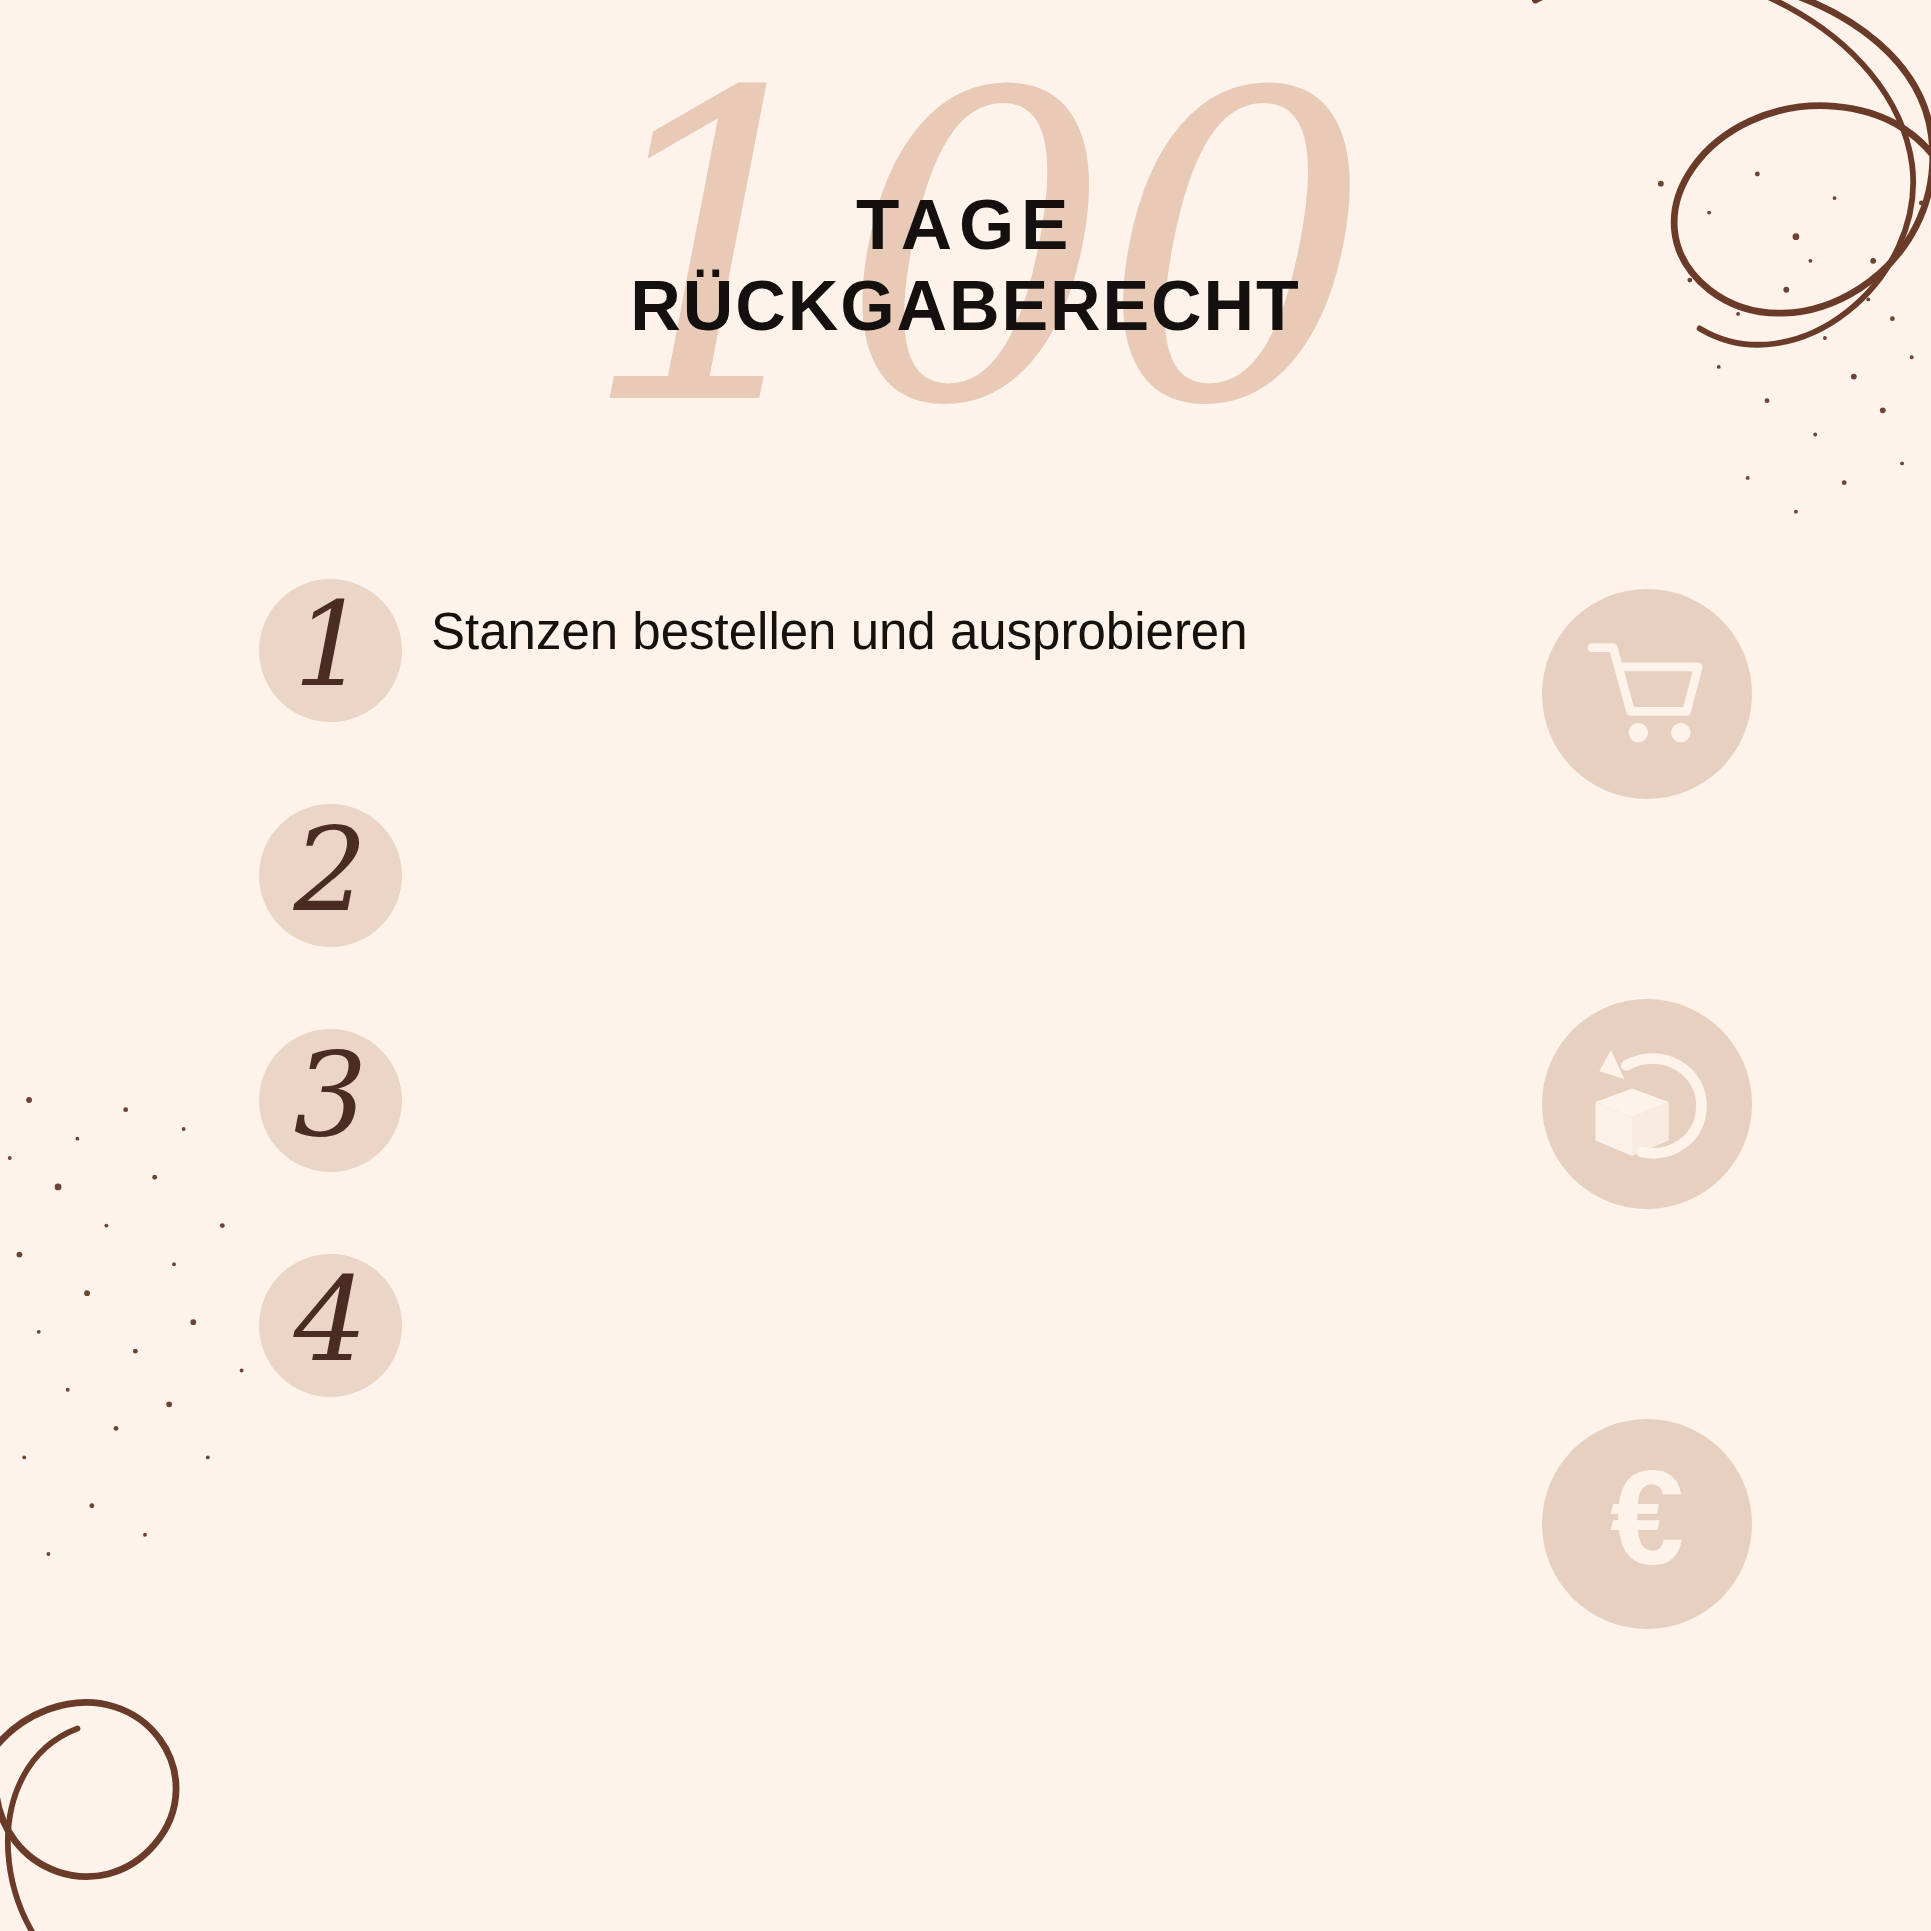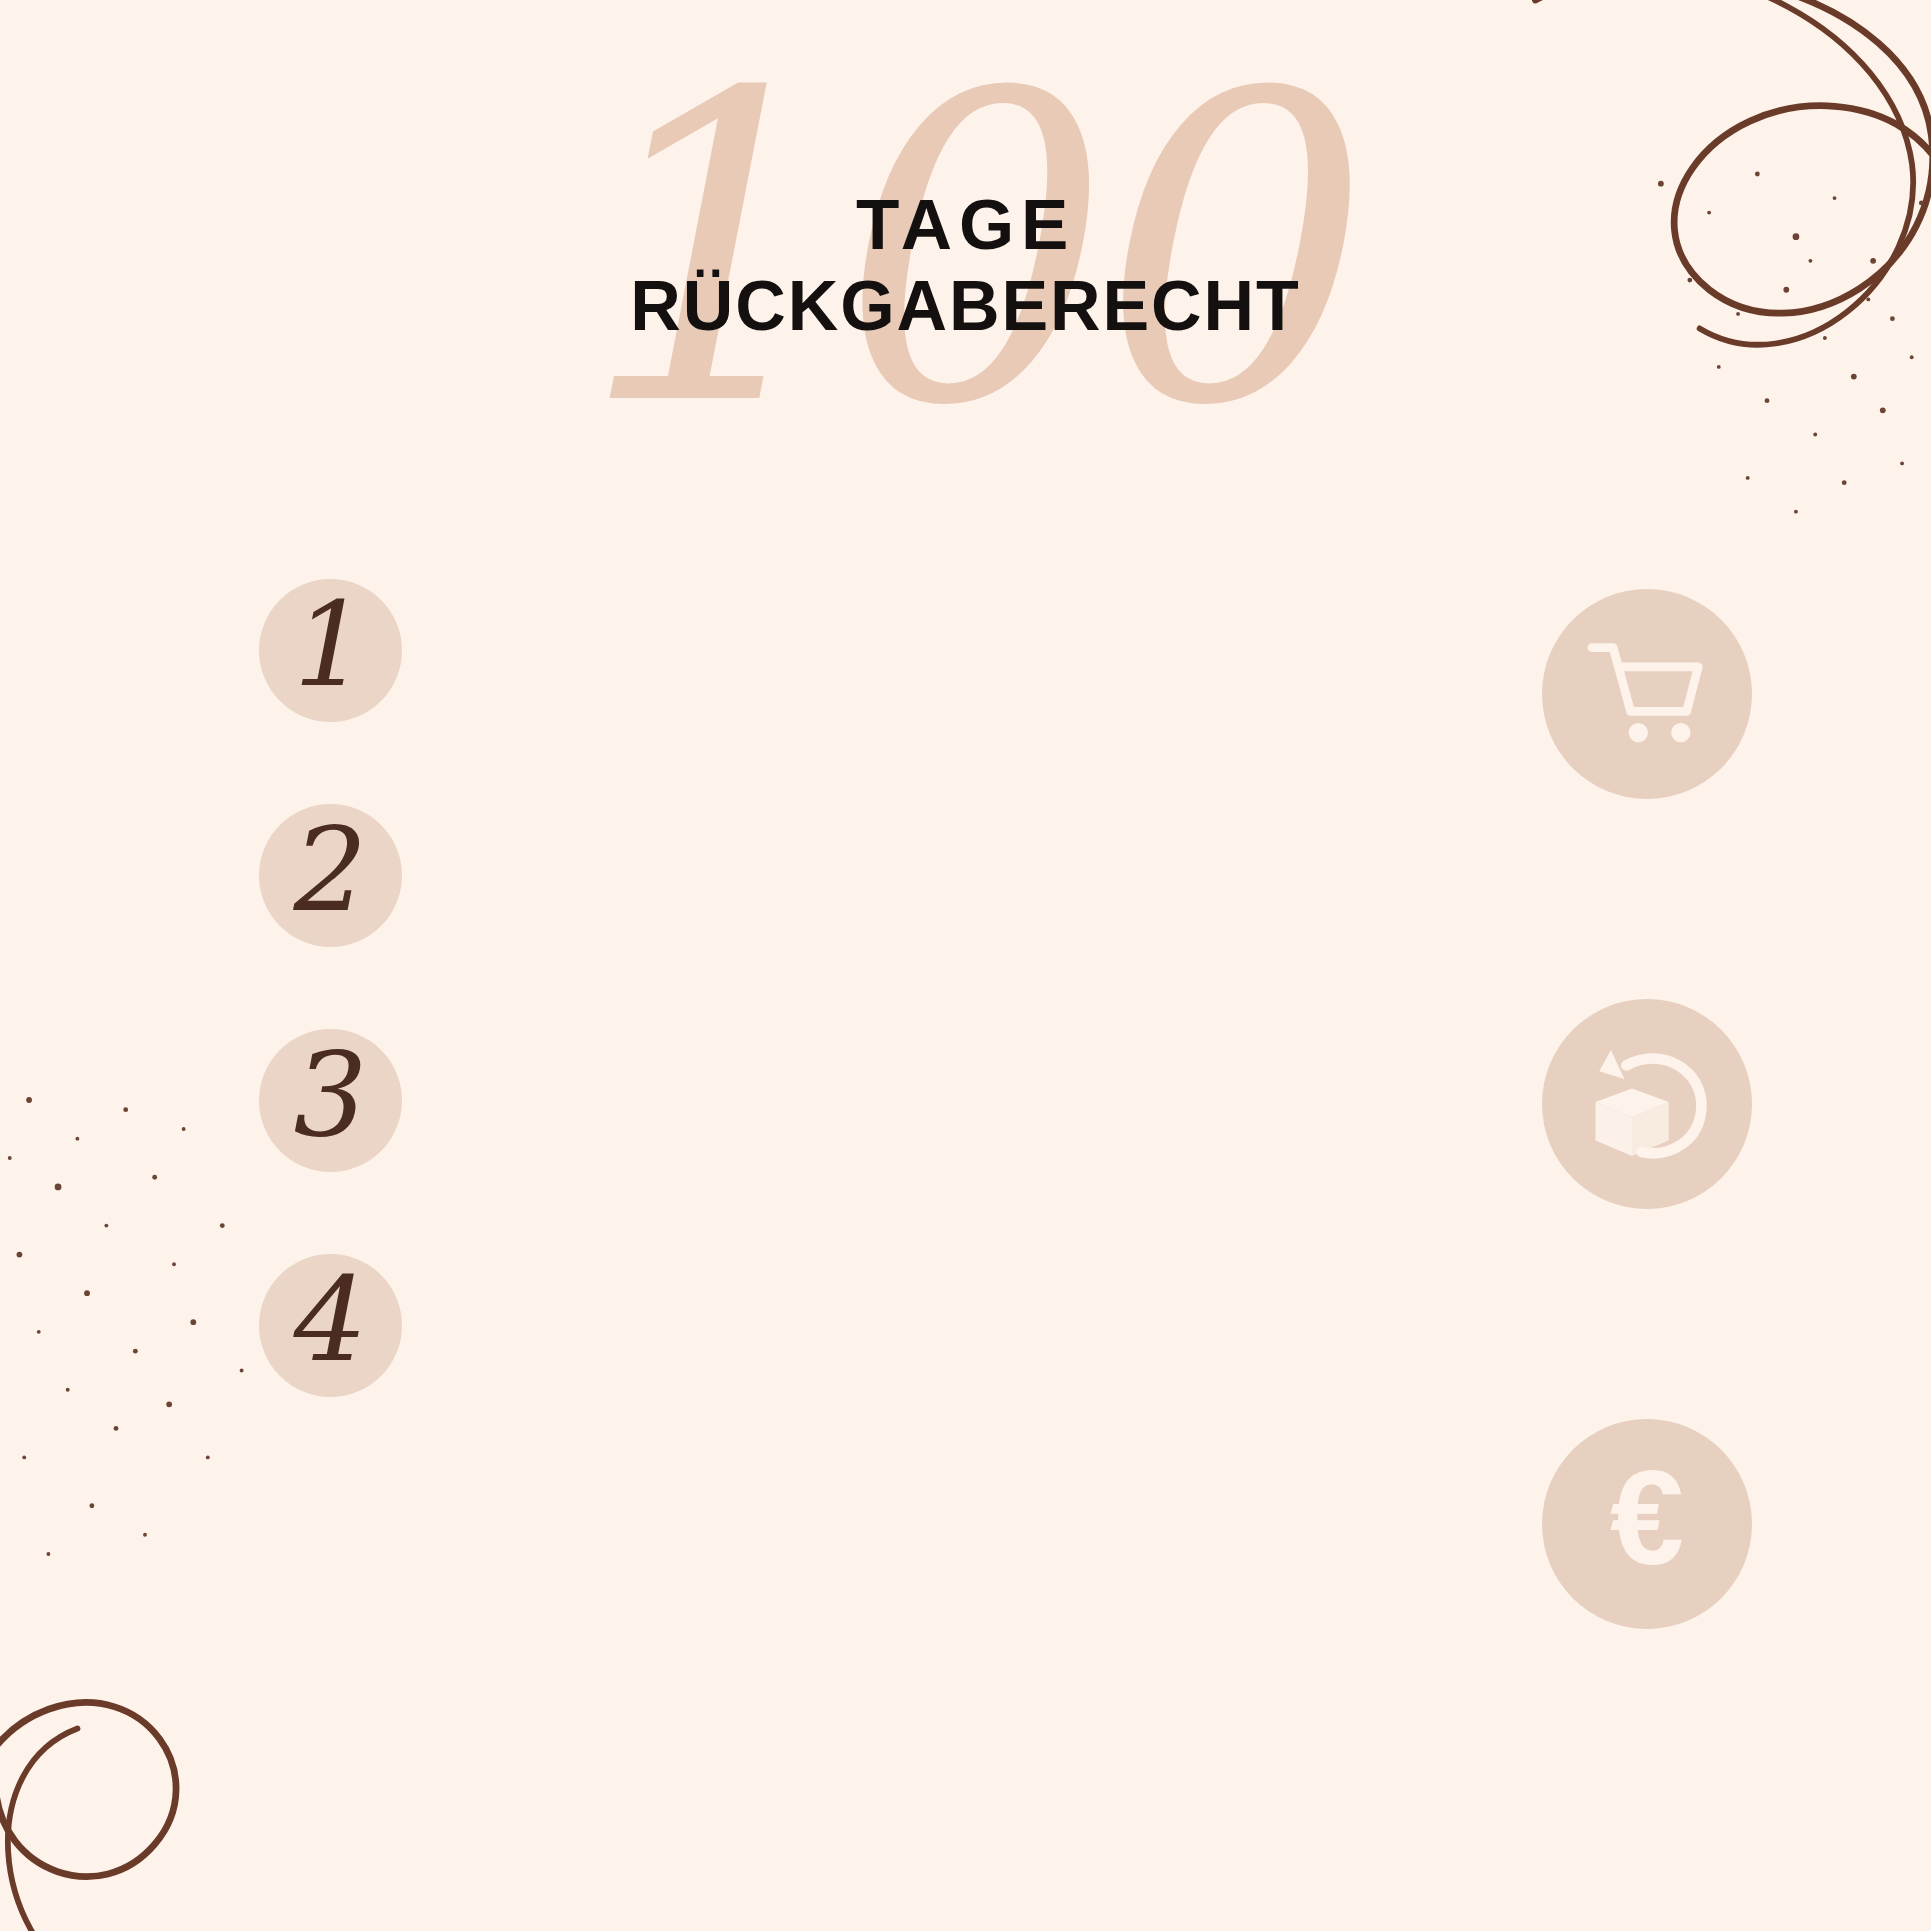--- a/index.html
+++ b/index.html
@@ -245,20 +245,21 @@
       <div class="title-line2">RÜCKGABERECHT</div>
     </div>
   </div>
 
   <div class="steps">
 
     <div class="step">
       <div class="badge">
         <span>1</span>
       </div>
+      <div class="step-text nojust">Stanzen bestellen und ausprobieren</div>
     </div>
 
     <div class="step">
       <div class="badge">
         <span>2</span>
       </div>
     </div>
 
     <div class="step">
       <div class="badge">

